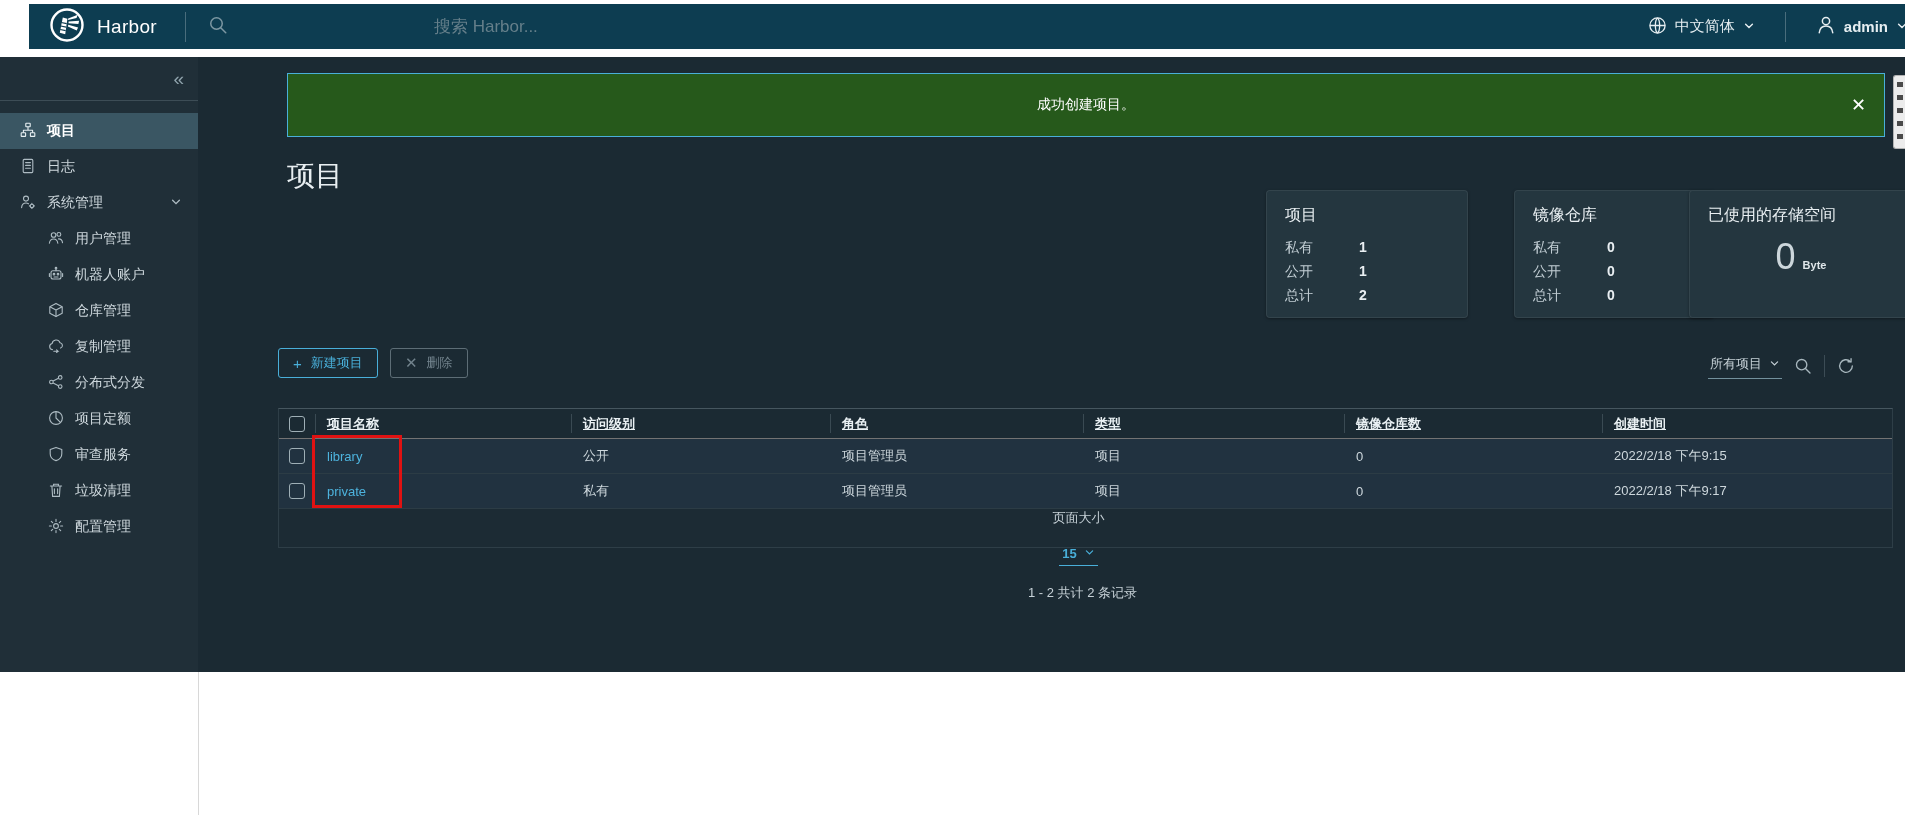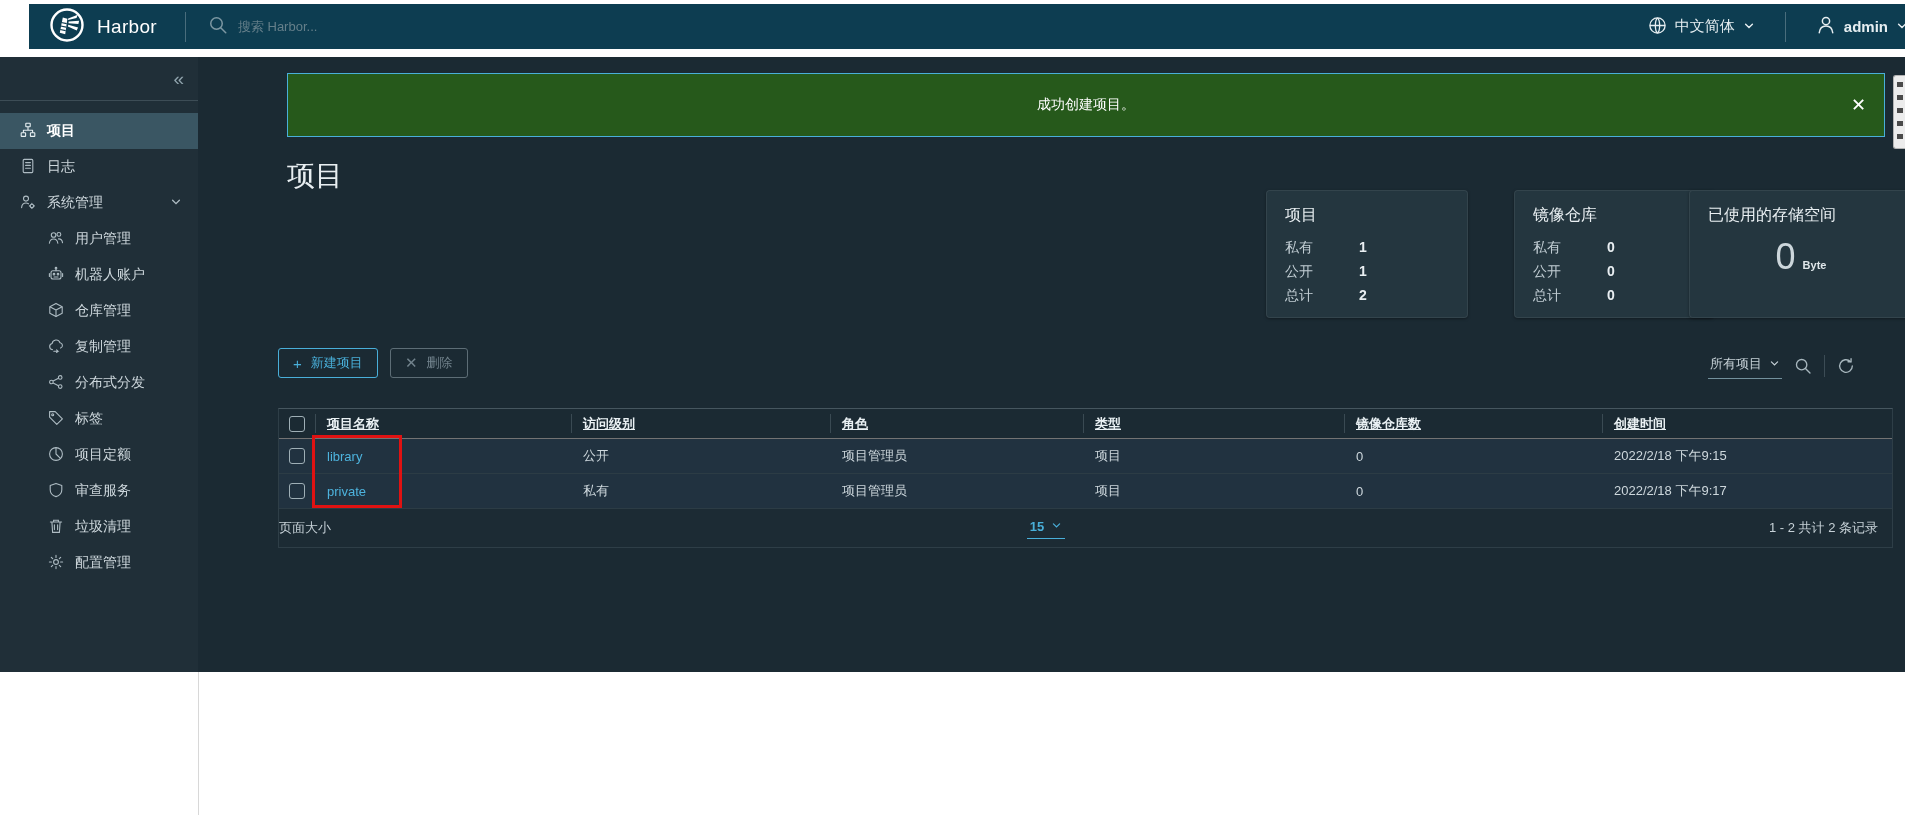--- a/index.html
+++ b/index.html
@@ -6,21 +6,21 @@
   html,body { margin:0; padding:0; }
   body { font-family:"Liberation Sans","DejaVu Sans",sans-serif; background:#fff; }
   .screen { position:relative; width:1905px; height:815px; overflow:hidden; background:#fff; }
 
   
   .header { position:absolute; left:0; top:4px; width:1905px; height:45px; background:#0d3d51; display:flex; align-items:center; color:#fff;margin-left:29px; }
   .brand { display:flex; align-items:center; gap:12px; padding-left:20px; }
   .brand-name { font-size:19px; letter-spacing:.3px; color:#fff; }
   .hdr-divider { width:1px; height:30px; background:rgba(255,255,255,.25); margin:0 22px 0 28px; }
   .search-wrap { display:flex; align-items:center; gap:8px; color:#7d98a3; flex:1; }
-  .search-wrap input { background:transparent; border:none; outline:none; color:#cfe0e8; font-size:13px; width:500px; font-family:inherit; }
+  .search-wrap input { background:transparent; border:none; outline:none; color:#cfe0e8; font-size:17px; width:500px; font-family:inherit;text-align:center; }
   .search-wrap input::placeholder { color:#657f8a; }
   .hdr-right { display:flex; align-items:center; gap:14px; padding-right:26px; color:#e6eef1; font-size:15px; }
   .hdr-item { display:flex; align-items:center; gap:8px; cursor:pointer; }
   .hdr-item.admin { font-weight:bold; }
   .hdr-vdiv { width:1px; height:30px; background:rgba(255,255,255,.25); margin:0 16px; }
   .chev { display:inline-block; }
 
   
   .sidebar { position:absolute; left:0; top:57px; width:198px; height:615px; background:#202f38; color:#cdd7dc; }
   .sidebar::after { content:""; position:absolute; top:43px; left:0; right:0; height:1px; background:#3d4d56; }
@@ -75,21 +75,21 @@
   .col-name { width:256px; padding-left:12px; }
   .col-access { width:259px; padding-left:12px; }
   .col-role { width:253px; padding-left:12px; }
   .col-type { width:261px; padding-left:12px; }
   .col-repos { width:258px; padding-left:12px; }
   .col-created { flex:1; padding-left:12px; }
   .thead > div { position:relative; height:100%; display:flex; align-items:center; }
   .thead > div:not(.col-cb)::before { content:""; position:absolute; left:0; top:5px; bottom:5px; width:1px; background:#3a4a53; }
   .cb { width:16px; height:16px; border:1px solid #9fafb6; border-radius:3px; background:transparent; margin-left:10px; cursor:pointer; }
   .plink { color:#4db3dd; cursor:pointer; }
-  .tfoot { height:38px; background:#1c2b34; justify-content:space-between; gap:18px; padding-right:14px; color:#c6d1d7; }
+  .tfoot { height:38px; background:#1c2b34; justify-content:flex-start; gap:18px; padding-right:14px; color:#c6d1d7;flex-direction:column; }
   .psize { display:flex; align-items:center; gap:7px; color:#49afd9; border-bottom:1px solid #49afd9; padding:1px 3px 4px 3px; cursor:pointer; font-weight:bold; }
   .foot-range { margin-left:8px; }
 
   .red-box { position:absolute; left:114px; top:378px; width:90px; height:73px; border:3px solid #e01212; z-index:9; pointer-events:none; }
 
   
   .side-line { position:absolute; left:198px; top:672px; width:1px; height:143px; background:#d8d8d8; }
 
   .svgi { display:inline-block; }
 </style>
@@ -253,29 +253,20 @@
           <svg width="16" height="16" viewBox="0 0 16 16" fill="none" stroke="currentColor" stroke-width="1.1">
             <circle cx="3.4" cy="8" r="1.8"></circle>
               <circle cx="12.2" cy="3.4" r="1.8"></circle>
               <circle cx="12.2" cy="12.6" r="1.8"></circle>
               <path d="M5.1 7.1l5.4-2.8M5.1 8.9l5.4 2.8"></path>
           </svg>
         </span>
         <span>分布式分发</span>
       </div>
 
-      <div class="nav-item sub">
-        <span class="svgi">
-          <svg width="16" height="16" viewBox="0 0 16 16" fill="none" stroke="currentColor" stroke-width="1.1" stroke-linejoin="round">
-            <path d="M1.6 1.6h5.6l7.2 7.2-5.6 5.6-7.2-7.2z"></path>
-              <circle cx="4.7" cy="4.7" r="1"></circle>
-          </svg>
-        </span>
-        <span>标签</span>
-      </div>
 
       <div class="nav-item sub">
         <span class="svgi">
           <svg width="16" height="16" viewBox="0 0 16 16" fill="none" stroke="currentColor" stroke-width="1.1" stroke-linecap="round">
             <circle cx="8" cy="8" r="6.4"></circle>
               <path d="M8 8V1.6M8 8l4.4 4.4"></path>
           </svg>
         </span>
         <span>项目定额</span>
       </div>

